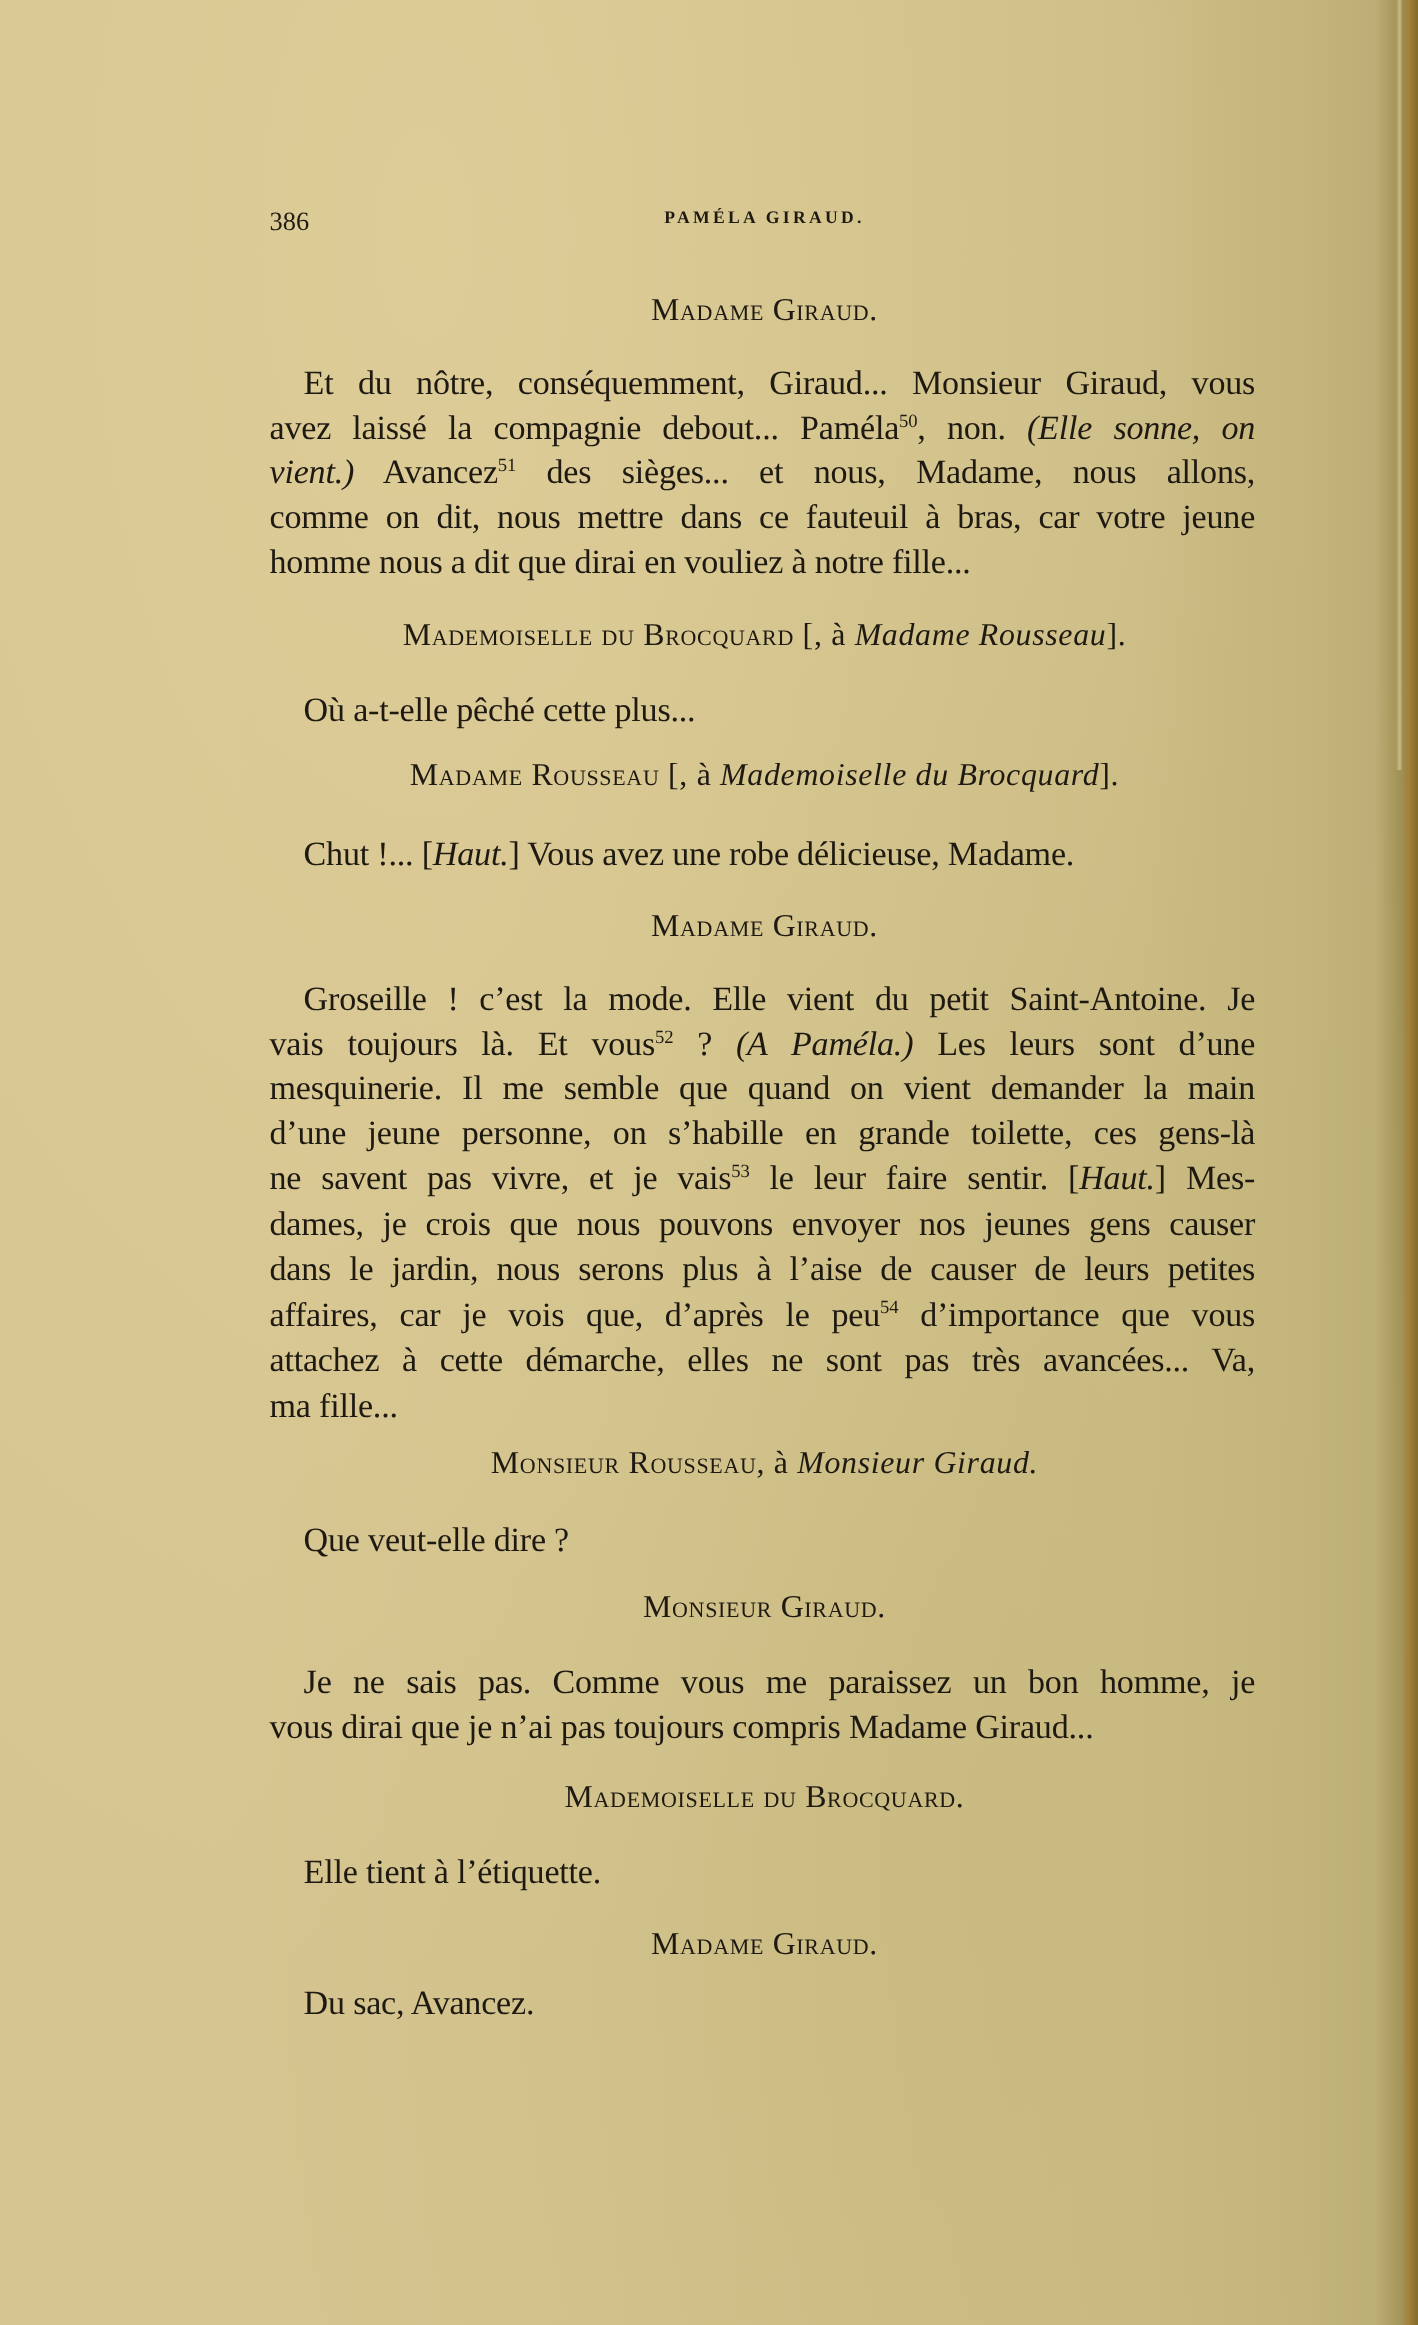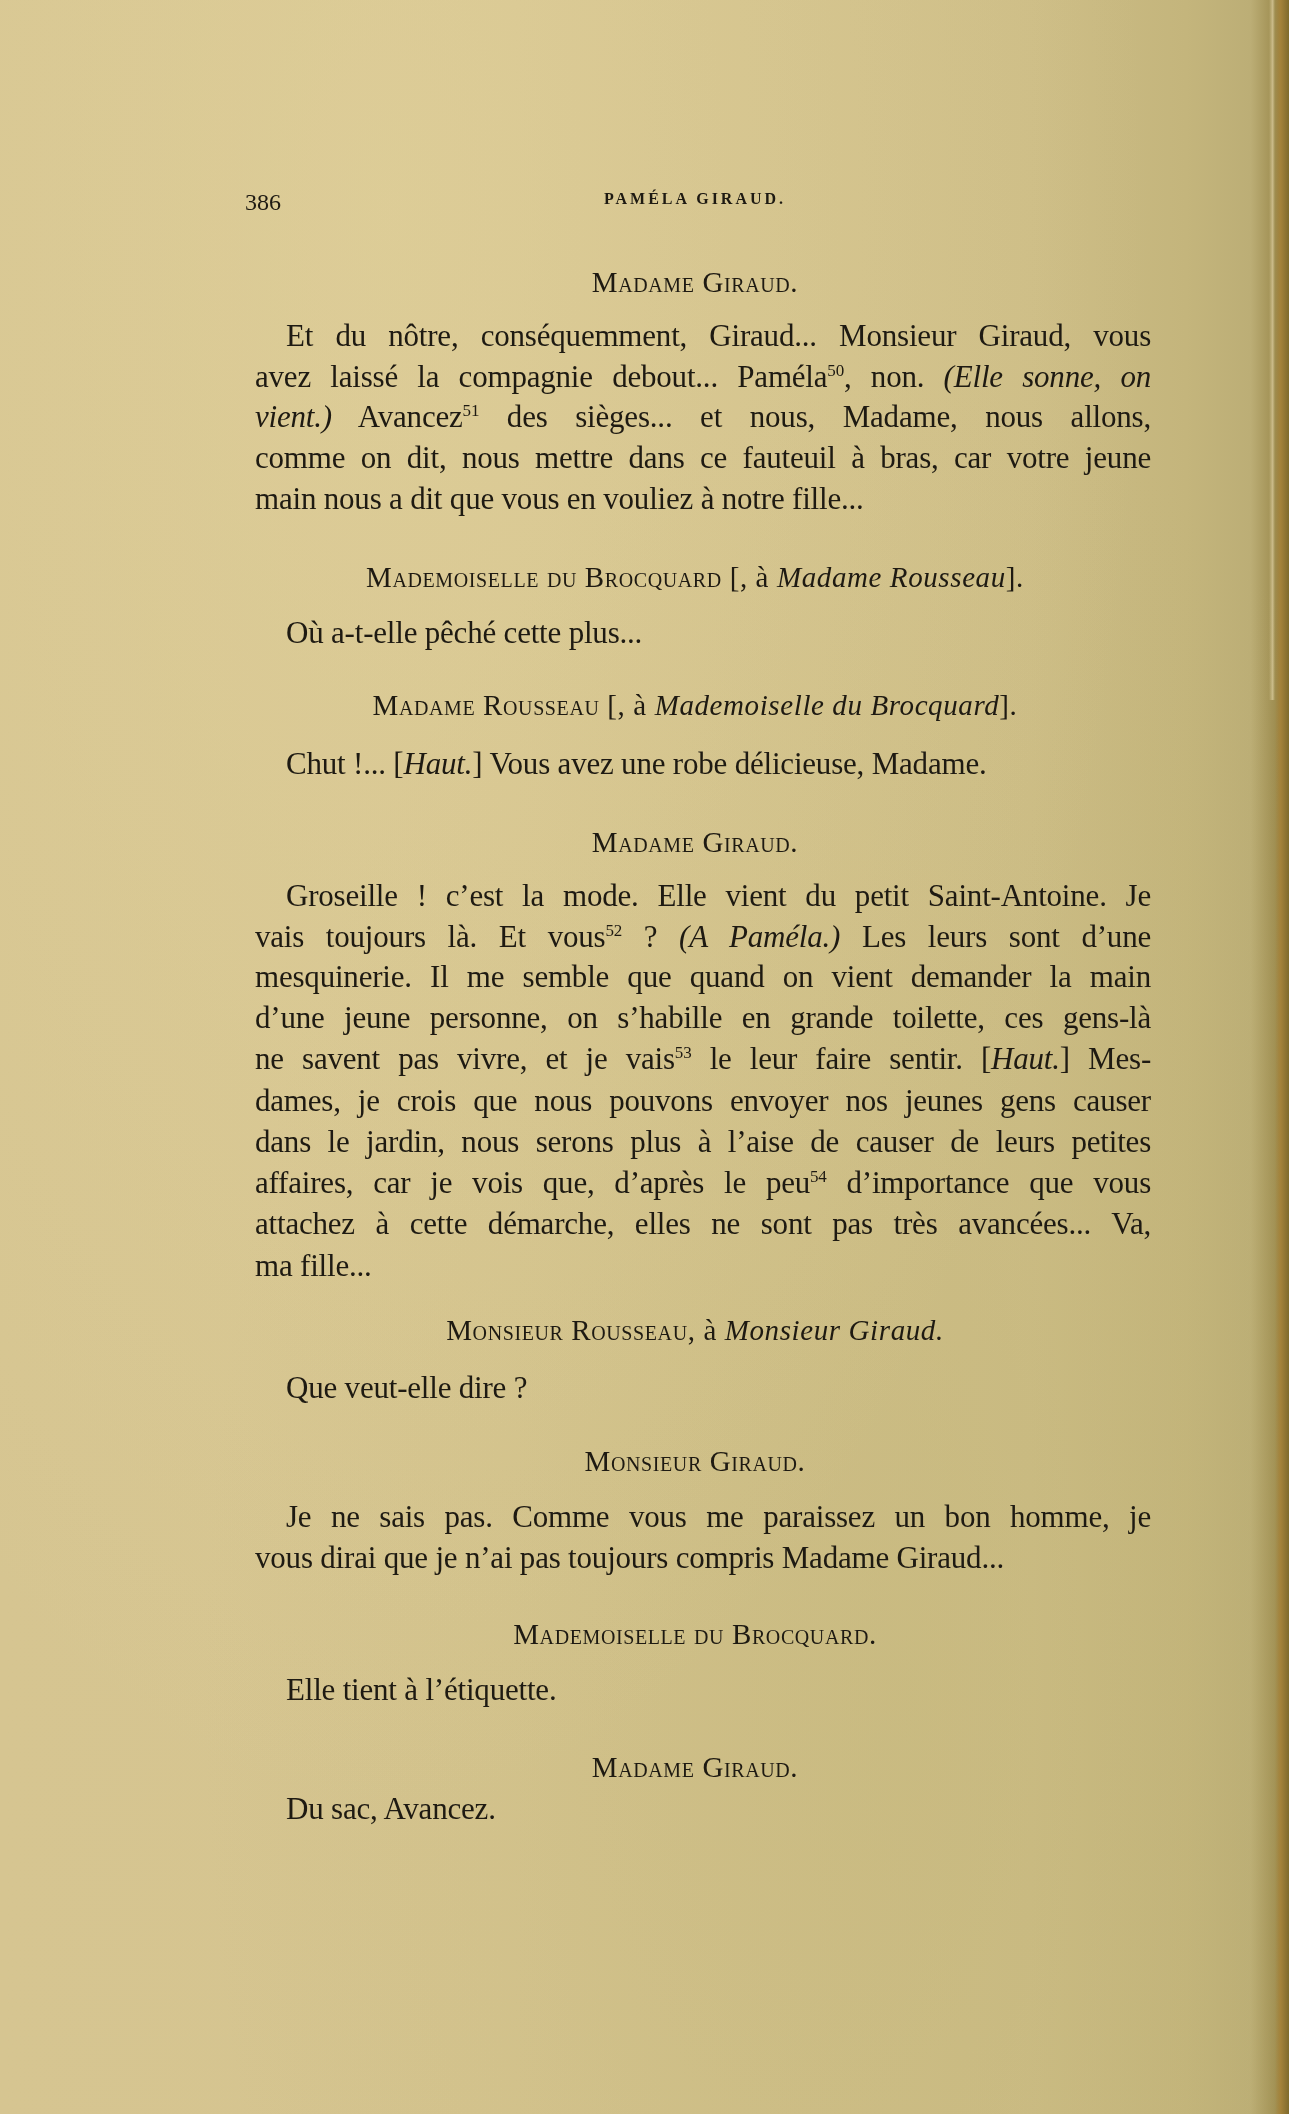--- a/index.html
+++ b/index.html
@@ -18,23 +18,24 @@
   }
   .spine {
     position: absolute; top: 0; right: 0; width: 14px; height: 2114px;
     background: linear-gradient(90deg, rgba(160,130,60,0) 0%, #a4823a 40%, #7f6a2c 100%);
   }
   .spine-light {
     position: absolute; top: 0; right: 14px; width: 6px; height: 700px;
     background: linear-gradient(90deg, rgba(235,222,180,0) 0%, rgba(235,222,180,0.55) 60%, rgba(235,222,180,0) 100%);
   }
   .line {
-    position: absolute; left: 255px; width: 896px;
+    position: absolute; left: 245px; width: 896px;
     font-size: 31px; line-height: 41px; white-space: nowrap;
     letter-spacing: -0.2px;
+    margin-top: 12px;
   }
   .just { text-align: justify; text-align-last: justify; }
   .indent { padding-left: 31px; box-sizing: border-box; }
   .head-run {
     position: absolute; top: 190px; left: 247px; width: 896px;
     text-align: center; font-size: 16px; font-weight: bold; letter-spacing: 3px;
   }
   .page-num {
     position: absolute; top: 189px; left: 245px; font-size: 24px;
   }
@@ -54,21 +55,21 @@
 <div class="spine"></div>
 
 <div class="page-num">386</div>
 <div class="head-run">PAMÉLA GIRAUD.</div>
 
 <div class="speaker" style="top:264px">Madame Giraud.</div>
 <div class="line just indent" style="top:315px"><span>Et du nôtre, conséquemment, Giraud... Monsieur Giraud, vous</span></div>
 <div class="line just" style="top:356px"><span>avez laissé la compagnie debout... Paméla</span><sup>50</sup><span>, non. </span><i>(Elle sonne, on</i></div>
 <div class="line just" style="top:396px"><i>vient.)</i><span> Avancez</span><sup>51</sup><span> des sièges... et nous, Madame, nous allons,</span></div>
 <div class="line just" style="top:437px"><span>comme on dit, nous mettre dans ce fauteuil à bras, car votre jeune</span></div>
-<div class="line" style="top:478px"><span>main nous a dit que vous en vouliez à notre fille...</span></div>
+<div class="line" style="top:478px"><span>homme nous a dit que dirai en vouliez à notre fille...</span></div>
 
 <div class="speaker" style="top:559px"><span>Mademoiselle du Brocquard</span><span style="font-variant:normal"> [, à </span><i style="font-variant:normal">Madame Rousseau</i><span style="font-variant:normal">].</span></div>
 <div class="line indent" style="top:612px"><span>Où a-t-elle pêché cette plus...</span></div>
 
 <div class="speaker" style="top:687px"><span>Madame Rousseau</span><span style="font-variant:normal"> [, à </span><i style="font-variant:normal">Mademoiselle du Brocquard</i><span style="font-variant:normal">].</span></div>
 <div class="line indent" style="top:743px"><span>Chut !... [</span><i>Haut.</i><span>] Vous avez une robe délicieuse, Madame.</span></div>
 
 <div class="speaker" style="top:824px">Madame Giraud.</div>
 <div class="line just indent" style="top:875px"><span>Groseille ! c’est la mode. Elle vient du petit Saint-Antoine. Je</span></div>
 <div class="line just" style="top:916px"><span>vais toujours là. Et vous</span><sup>52</sup><span> ? </span><i>(A Paméla.)</i><span> Les leurs sont d’une</span></div>

